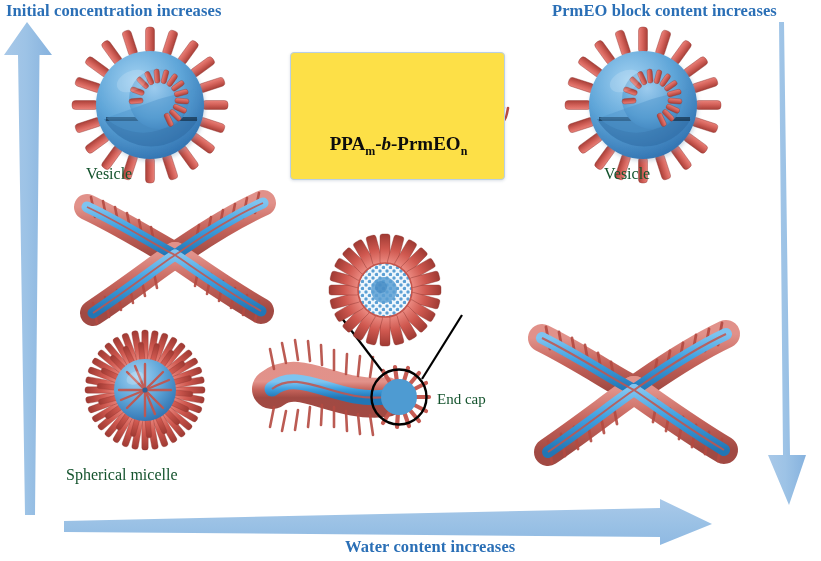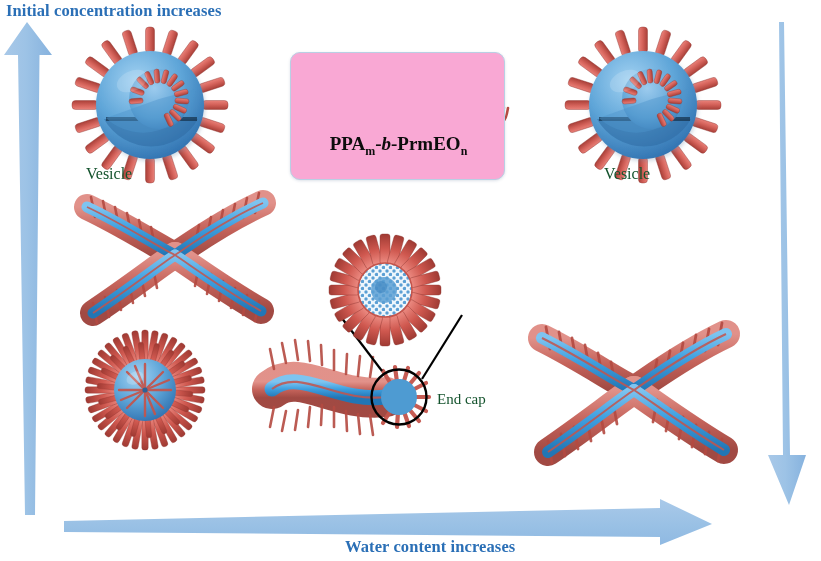--- a/index.html
+++ b/index.html
@@ -37,23 +37,23 @@
   #cap-vesicle-left{left:86px;top:165px;}
   #cap-vesicle-right{left:604px;top:165px;}
   #cap-spherical{left:66px;top:466px;}
   #cap-worm{left:288px;top:466px;}
   #cap-multiarm{left:482px;top:466px;}
   #cap-endcap{left:437px;top:391px;font-size:15px;}
 
   
   #legend-box{
     left:290px;top:52px;width:215px;height:128px;
-    background:#f9a8d4;
+    background:#fde047;
     border:1.3px solid #b9cfe4;
-    border-radius:10px;
+    border-radius:4px;
     box-shadow:0 1px 3px rgba(40,70,110,.16);
     box-sizing:border-box;
     text-decoration:underline;
   }
   #legend-formula{
     position:absolute;left:0;top:80px;width:215px;
     text-align:center;
     font-family:"Liberation Serif", serif;
     font-weight:bold;
     font-size:19px;
@@ -818,31 +818,33 @@
         <path d="M 412,108 q 4,-24 8,0 q 4,24 8,0 q 4,-24 8,0 q 4,24 8,0 q 4,-24 8,0 q 4,24 8,0 q 4,-24 8,0 q 4,24 8,0 q 4,-24 8,0 q 4,24 8,0 q 4,-24 8,0 q 4,24 8,0"></path>
         <path d="M 416,108 q 4,-24 8,0 q 4,24 8,0 q 4,-24 8,0 q 4,24 8,0 q 4,-24 8,0 q 4,24 8,0 q 4,-24 8,0 q 4,24 8,0 q 4,-24 8,0 q 4,24 8,0 q 4,-24 8,0" opacity="0.75"></path>
         <path d="M 412,96 L 488,96" stroke="#9E3E37" stroke-width="1.4" opacity="0.8"></path>
         <path d="M 412,120 L 489,120" stroke="#9E3E37" stroke-width="1.4" opacity="0.8"></path>
       </g>
     </g>
   </svg>
 
   <div class="abs heading" id="hdr-left">Initial concentration increases</div>
 
+  <div class="abs heading" id="hdr-right">PrmEO block content increases</div>
 
   <div class="abs heading" id="hdr-bottom">Water content increases</div>
 
   <div class="abs" id="legend-box">
     <div id="legend-formula">
       <span>PPA</span><sub>m</sub><span>-</span><span class="ital">b</span><span>-</span><span>PrmEO</span><sub>n</sub>
     </div>
   </div>
 
   <div class="abs caption" id="cap-vesicle-left">Vesicle</div>
 
   <div class="abs caption" id="cap-vesicle-right">Vesicle</div>
 
+  <div class="abs caption" id="cap-spherical">Spherical micelle</div>
 
 
 
   <div class="abs caption" id="cap-endcap">End cap</div>
 
 </div>
 
 </body></html>

